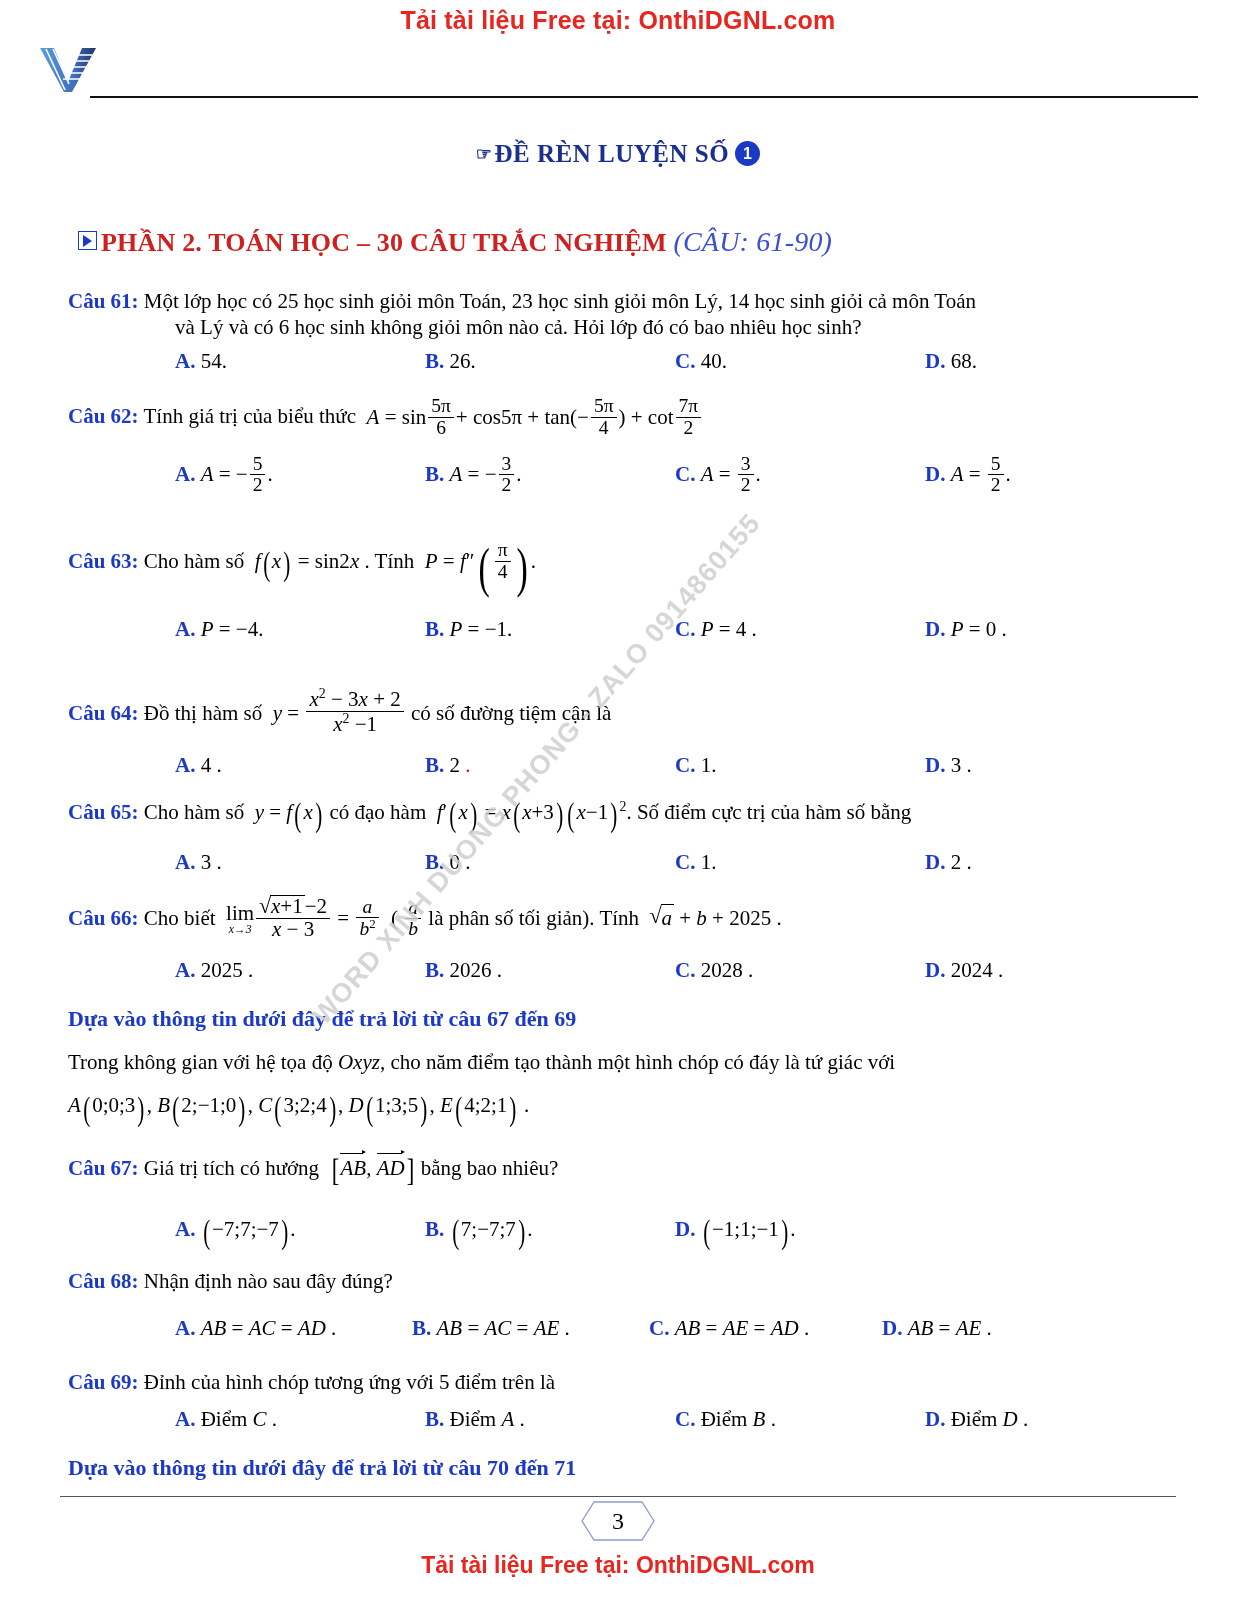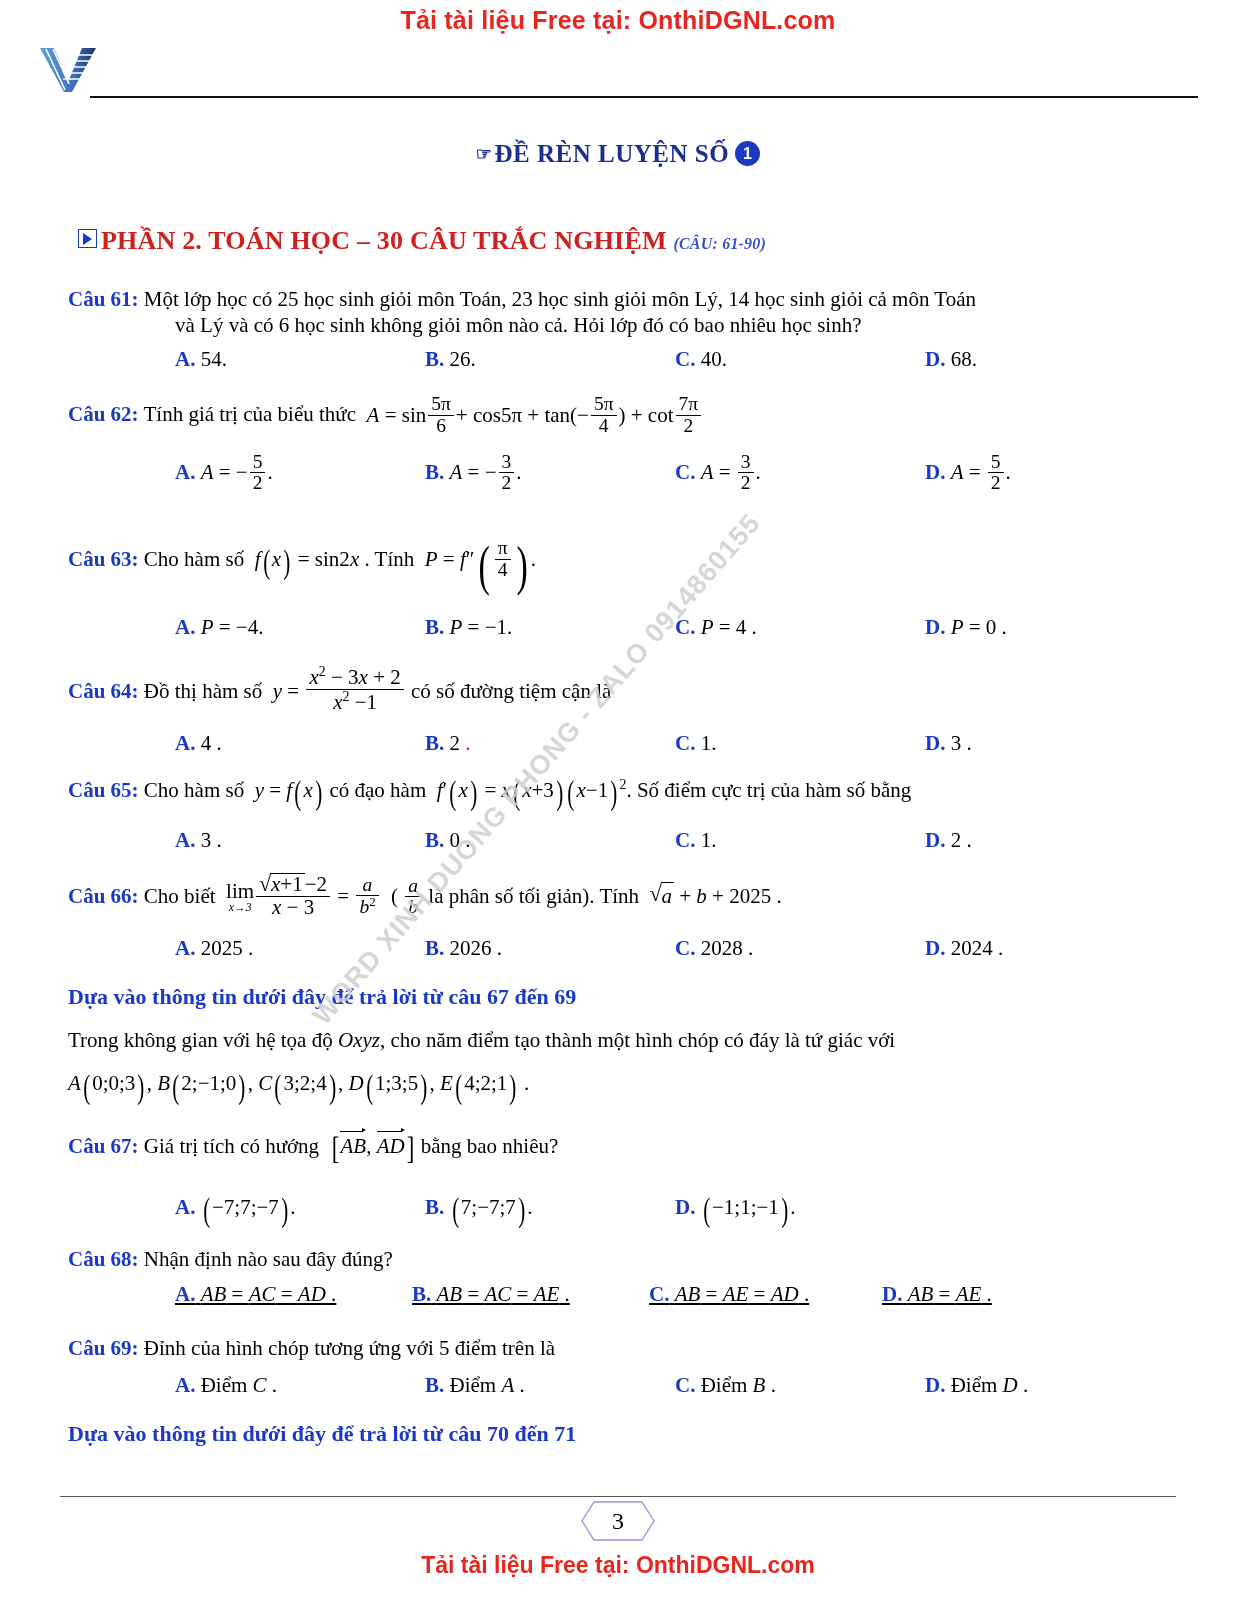--- a/index.html
+++ b/index.html
@@ -92,22 +92,22 @@
   .play-box:after{
     content:"";
     position:absolute; left:4px; top:3px;
     border-left:9px solid #1b39c4;
     border-top:6px solid transparent;
     border-bottom:6px solid transparent;
   }
   .part-heading .range {
     color:#3a4fd0;
     font-style:italic;
-    font-weight:bold;
-    font-size:16px;
+    font-weight:normal;
+    font-size:28px;
   }
 
   
   .content { margin:30px 60px 0 68px; font-size:21px; line-height:1.26; }
   .q { margin-top:13px; position:relative; }
   .qlabel { color:#1b39c4; font-weight:bold; white-space:nowrap; }
   .qbody { display:inline; }
   .cont-line { margin-left:107px; }
 
   .opts { display:flex; margin-top:7px; margin-left:107px; }
@@ -287,21 +287,21 @@
       <span>. Tính</span>
       <span class="math">&nbsp;<span class="mi">P</span> = <span class="mi">f</span>″<span class="paren-big" style="font-size:2.6em; vertical-align:-0.33em;">(</span><span class="frac"><span class="num">π</span><span class="den">4</span></span><span class="paren-big" style="font-size:2.6em; vertical-align:-0.33em;">)</span>.</span>
       <div class="opts" style="margin-top:14px;">
         <div class="opt"><span class="olabel">A.</span> <span class="mi">P</span> = −4.</div>
         <div class="opt"><span class="olabel">B.</span> <span class="mi">P</span> = −1.</div>
         <div class="opt"><span class="olabel">C.</span> <span class="mi">P</span> = 4 .</div>
         <div class="opt"><span class="olabel">D.</span> <span class="mi">P</span> = 0 .</div>
       </div>
     </div>
 
-    <div class="q" style="margin-top:24px;">
+    <div class="q" style="margin-top:44px;">
       <span class="qlabel">Câu 64:</span>
       <span>Đồ thị hàm số</span>
       <span class="math">&nbsp;<span class="mi">y</span> = <span class="frac" style="font-size:1em;"><span class="num"><span class="mi">x</span><span class="sup">2</span> − 3<span class="mi">x</span> + 2</span><span class="den"><span class="mi">x</span><span class="sup">2</span> −1</span></span></span>
       <span>có số đường tiệm cận là</span>
       <div class="opts" style="margin-top:16px;">
         <div class="opt"><span class="olabel">A.</span> 4 .</div>
         <div class="opt"><span class="olabel">B.</span> 2 <span class="red-dot">.</span></div>
         <div class="opt"><span class="olabel">C.</span> 1.</div>
         <div class="opt"><span class="olabel">D.</span> 3 .</div>
       </div>
@@ -352,21 +352,21 @@
       <div class="opts" style="margin-top:20px;">
         <div class="opt"><span class="olabel">A.</span> <span class="paren-big">(</span>−7;7;−7<span class="paren-big">)</span>.</div>
         <div class="opt"><span class="olabel">B.</span> <span class="paren-big">(</span>7;−7;7<span class="paren-big">)</span>.</div>
         <div class="opt"><span class="olabel">D.</span> <span class="paren-big">(</span>−1;1;−1<span class="paren-big">)</span>.</div>
       </div>
     </div>
 
     <div class="q" style="margin-top:14px;">
       <span class="qlabel">Câu 68:</span>
       <span>Nhận định nào sau đây đúng?</span>
-      <div class="opts" style="margin-top:8px;text-decoration:underline;">
+      <div class="opts" style="margin-top:20px;">
         <div class="opt wide" style="flex:0 0 237px;"><span class="olabel">A.</span> <span class="mi">AB</span> = <span class="mi">AC</span> = <span class="mi">AD</span> .</div>
         <div class="opt wide" style="flex:0 0 237px;"><span class="olabel">B.</span> <span class="mi">AB</span> = <span class="mi">AC</span> = <span class="mi">AE</span> .</div>
         <div class="opt wide" style="flex:0 0 233px;"><span class="olabel">C.</span> <span class="mi">AB</span> = <span class="mi">AE</span> = <span class="mi">AD</span> .</div>
         <div class="opt wide"><span class="olabel">D.</span> <span class="mi">AB</span> = <span class="mi">AE</span> .</div>
       </div>
     </div>
 
     <div class="q" style="margin-top:28px;">
       <span class="qlabel">Câu 69:</span>
       <span>Đỉnh của hình chóp tương ứng với 5 điểm trên là</span>

